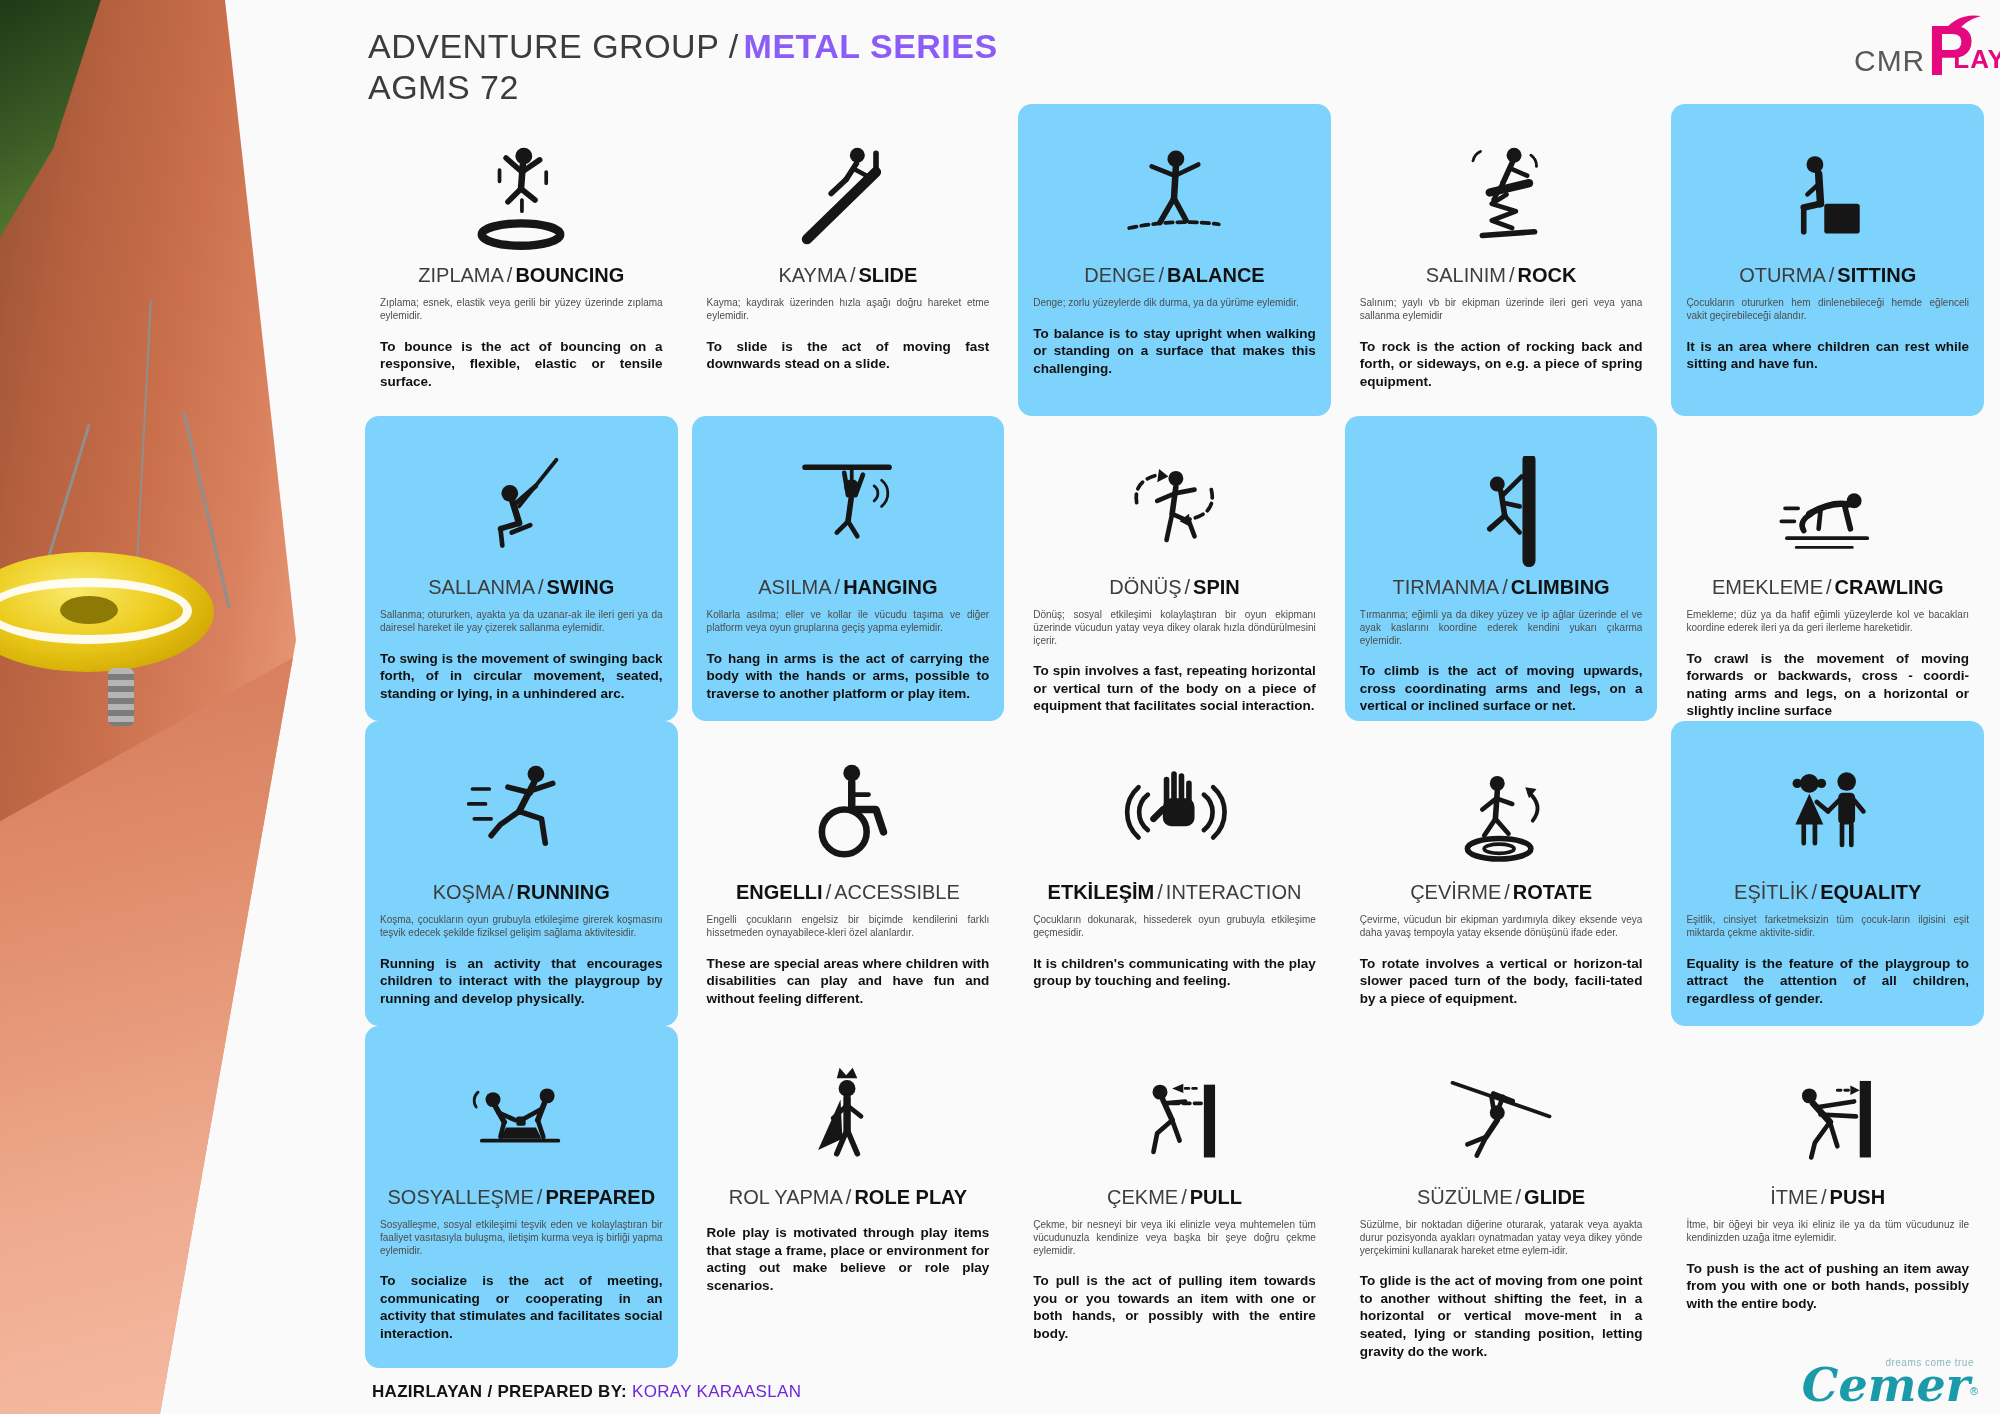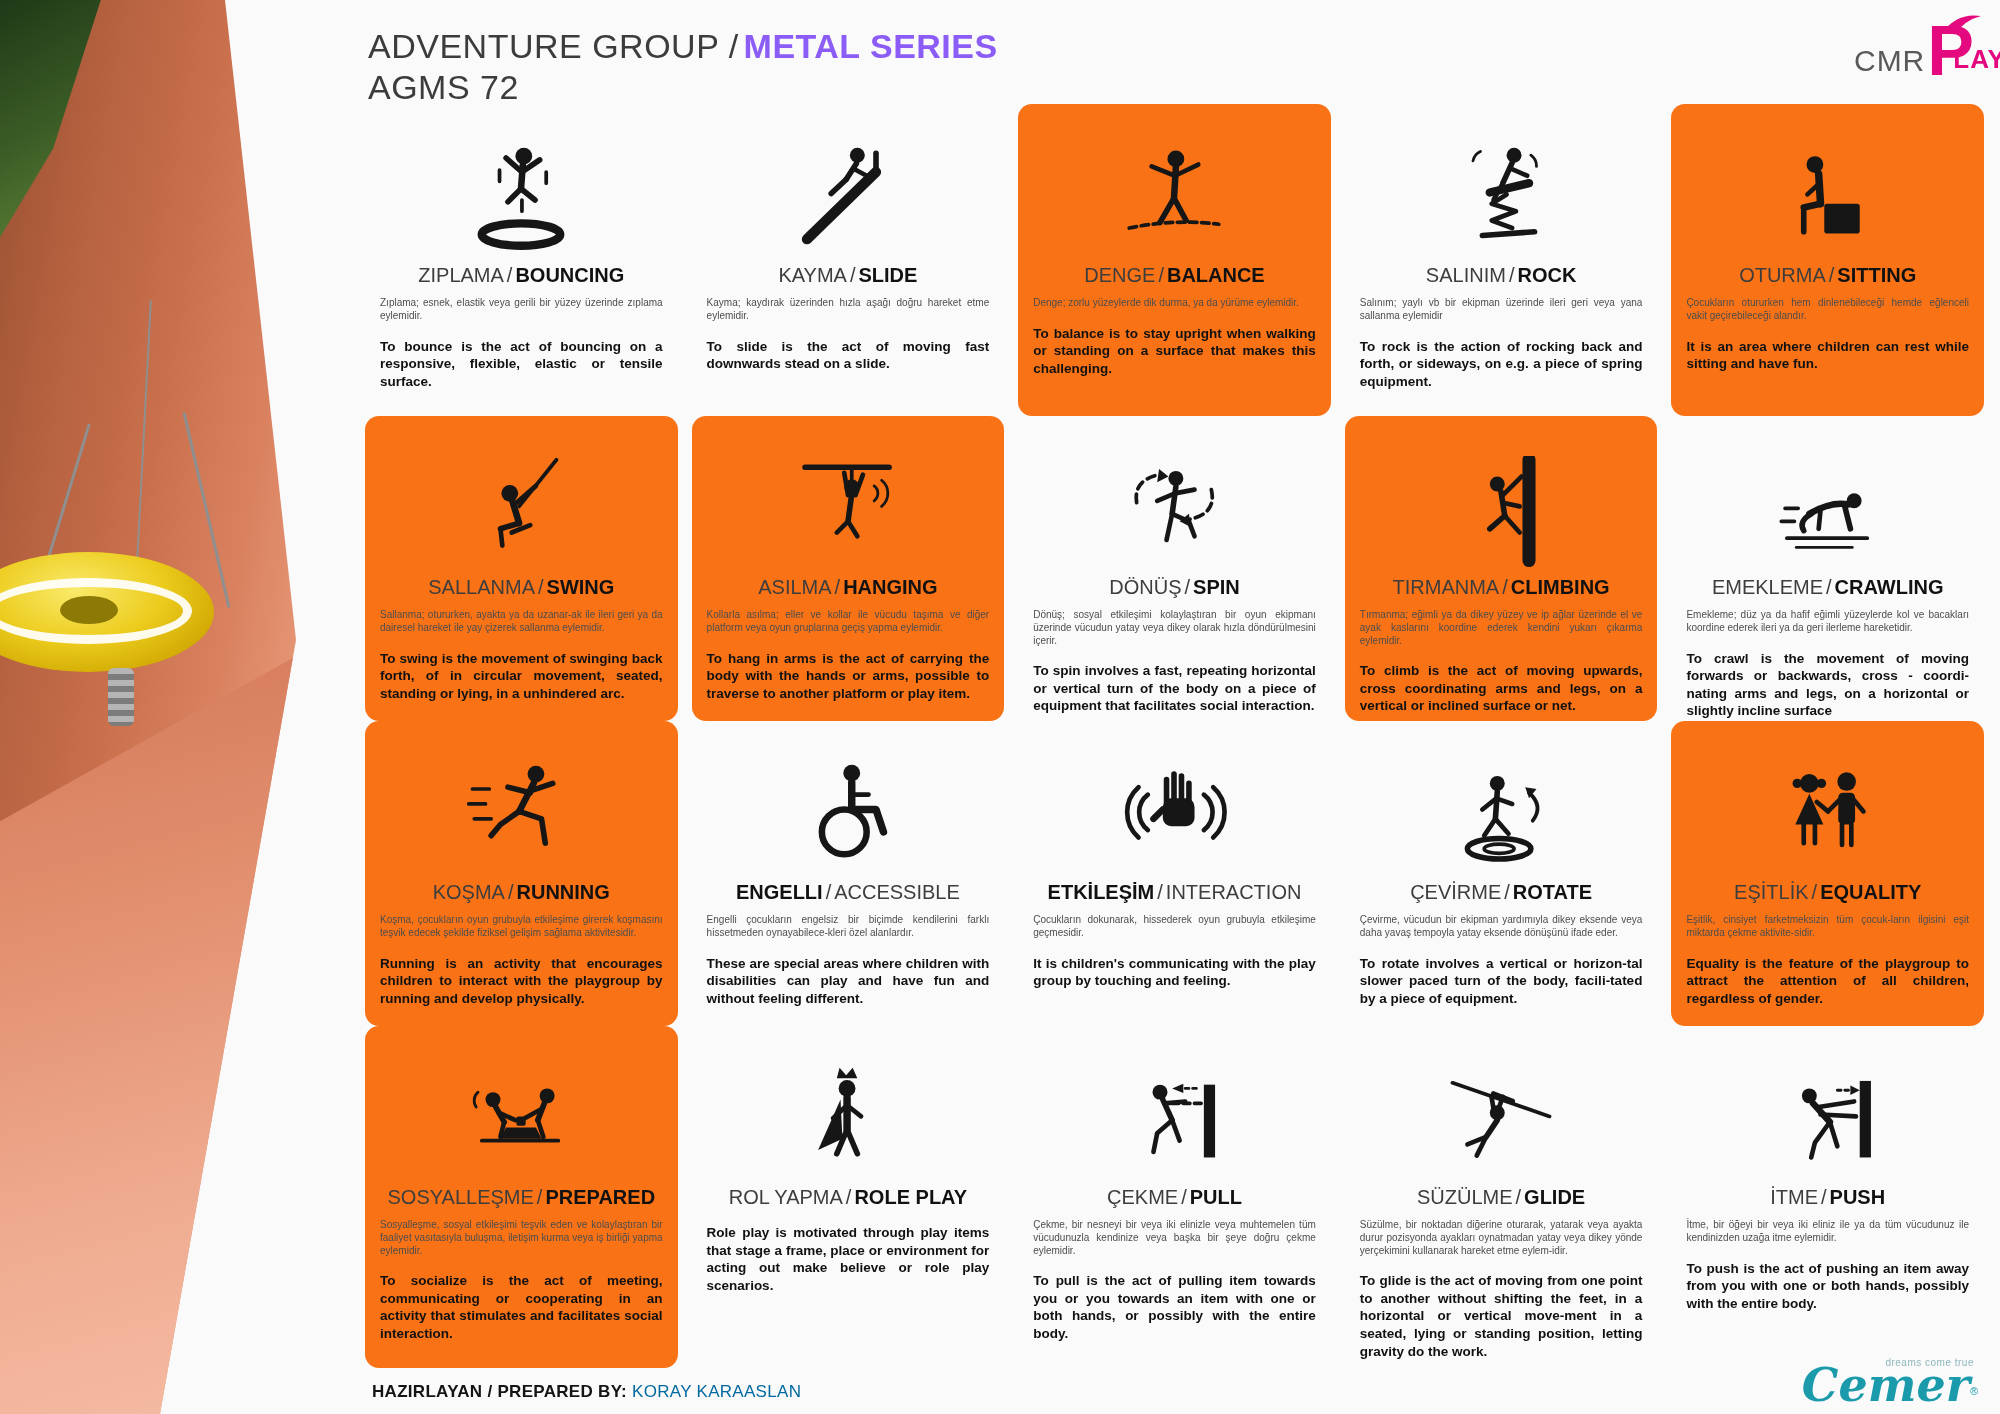--- a/index.html
+++ b/index.html
@@ -43,38 +43,38 @@
   .cmr-logo .pwrap { position:relative; margin-left:2px; }
   .cmr-logo .p   { font-size:70px; font-weight:800; color:#e5097f; line-height:.95; }
   .cmr-logo .lay { position:absolute; left:26px; bottom:10px; font-size:26px; font-weight:800; color:#e5097f; letter-spacing:1px; }
   .cmr-logo svg.swoosh { position:absolute; left:10px; top:-8px; }
 
   
   .grid { position:absolute; left:365px; top:104px; right:16px;
           display:grid; grid-template-columns:repeat(5,1fr); grid-template-rows:312px 305px 305px 342px;
           column-gap:14px; }
   .card { display:flex; flex-direction:column; padding:10px 15px 8px; border-radius:14px; }
-  .card.gray { background:#f97316; }
+  .card.gray { background:#7dd3fc; }
   .icon-box { height:142px; display:flex; align-items:flex-end; justify-content:center; flex:none; }
   .card-title { margin-top:8px; text-align:center; font-size:20px; white-space:nowrap; }
   .card-title .t-tr { font-weight:400; color:#3d3d3d; }
   .card-title .t-sl { font-weight:400; color:#3d3d3d; margin:0 3px; }
   .card-title .t-en { font-weight:700; color:#111;text-align:right; }
   .card-title.swap .t-tr { font-weight:700; color:#111; }
   .card-title.swap .t-en { font-weight:400; color:#3d3d3d; }
   .desc-tr { margin-top:10px; font-size:10px; line-height:1.28; text-align:justify; color:#4d4d4d; }
   .desc-en { margin-top:15px; font-size:13.5px; line-height:1.3; text-align:justify; color:#111; font-weight:700; }
 
   .icon .s { fill:none; stroke:#161616; stroke-linecap:round; stroke-linejoin:round; }
   .icon .f { fill:#161616; stroke:none; }
 
   
   .footer { position:absolute; left:372px; bottom:12px; font-size:17px; letter-spacing:.3px; }
   .footer .fl { font-weight:700; color:#141414; }
-  .footer .fn { font-weight:400; color:#0369a1; }
+  .footer .fn { font-weight:400; color:#6d28d9; }
 
   .cemer { position:absolute; right:22px; bottom:6px; text-align:right; color:#1a9aab; }
   .cemer .tag { display:block; font-size:10px; color:#8fb7bd; letter-spacing:.5px; margin-bottom:-6px; margin-right:4px; }
   .cemer .nm { font-family:"DejaVu Serif", serif; font-style:italic; font-weight:700; font-size:46px; line-height:1; }
   .cemer .reg { font-size:11px; vertical-align:super; }
 </style>
 </head>
 <body>
 
 <div class="photo">

